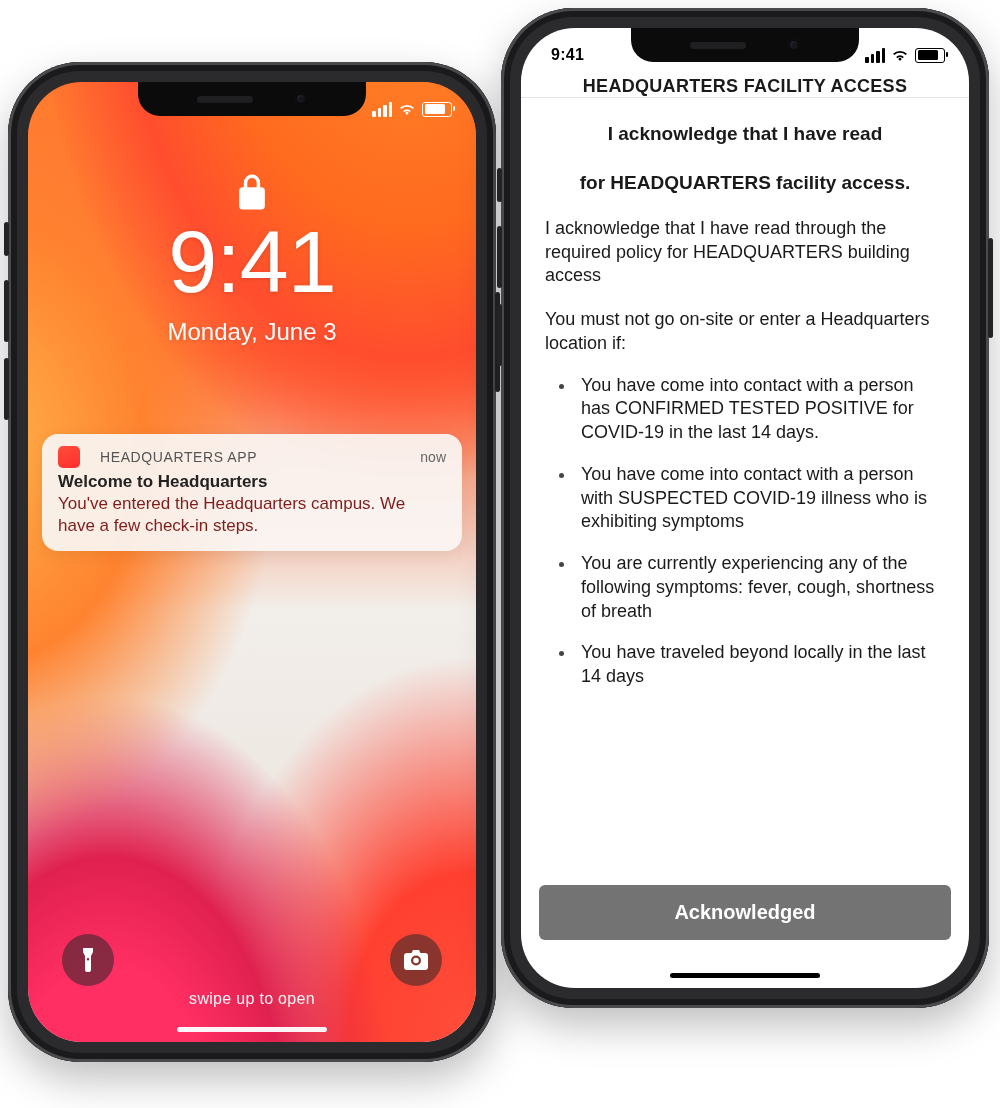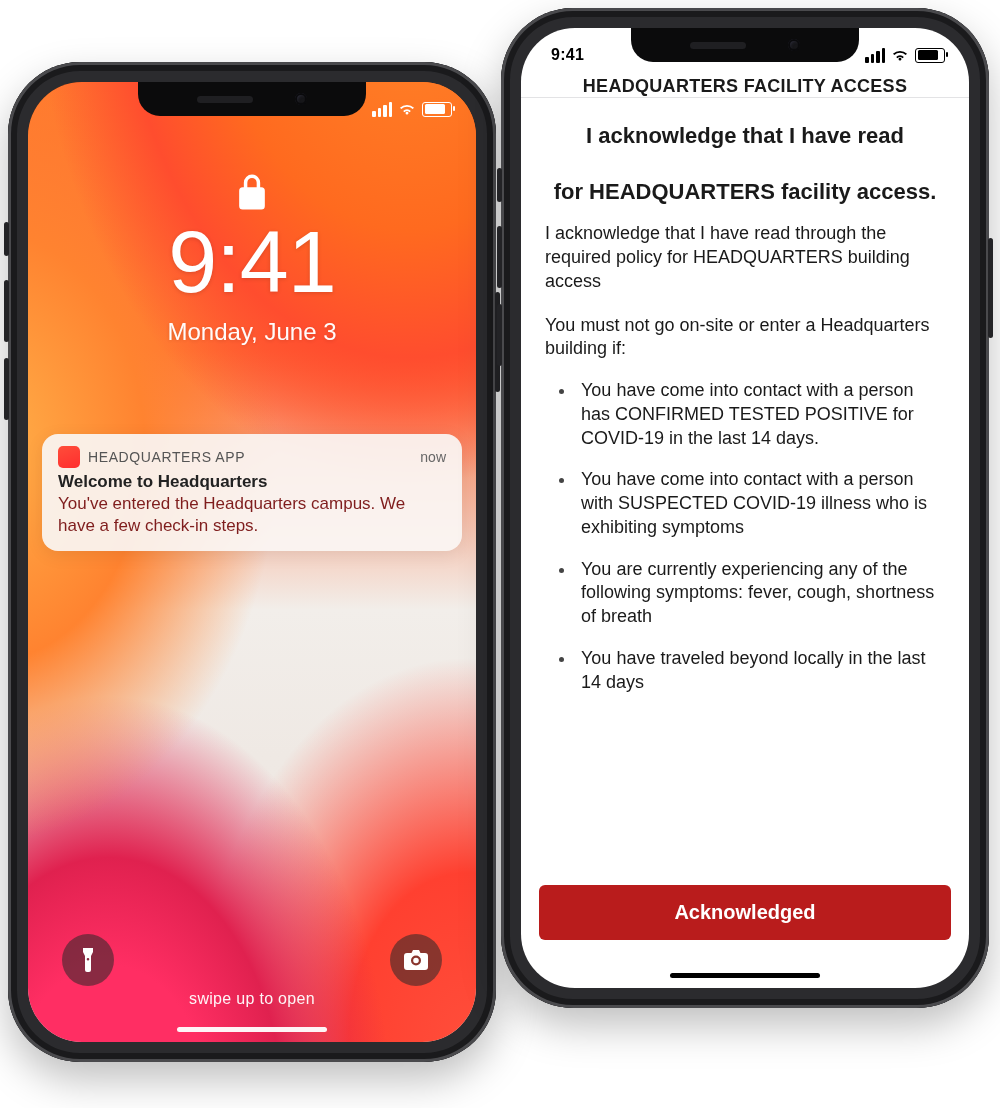--- a/index.html
+++ b/index.html
@@ -121,21 +121,21 @@
 
   .notif {
     position:absolute; left:14px; right:14px; top:352px;
     background:rgba(250,246,244,0.92);
     border-radius:16px;
     padding:12px 16px 14px 16px;
     color:#3b3b3d;
     box-shadow:0 4px 18px rgba(0,0,0,0.08);
   }
   .notif-head { display:flex; align-items:center; justify-content:space-between; margin-bottom:4px;}
-  .notif-app { display:flex; align-items:center; gap:8px; font-size:14px; letter-spacing:0.6px; color:#555;}
+  .notif-app { display:flex; align-items:center; gap:20px; font-size:14px; letter-spacing:0.6px; color:#555;}
   .notif-app-icon { width:22px; height:22px; border-radius:5px; background:linear-gradient(160deg,#ff4d3a,#ff2e2e); }
   .notif-time { font-size:14px; color:#666; }
   .notif-title { font-size:17px; font-weight:600; color:#222; }
   .notif-body  { font-size:17px; line-height:1.28; color:#7f1d1d; margin-top:1px; }
 
   .dock-btns {
     position:absolute; left:0; right:0; bottom:56px;
     display:flex; justify-content:space-between; align-items:center;
     padding:0 34px;
   }
@@ -162,32 +162,32 @@
     text-align:center;
     font-size:18px; font-weight:700; letter-spacing:0.3px;
     border-bottom:1px solid #e3e3e5;
   }
   .app-body {
     flex:1 1 auto;
     padding:18px 24px 0 24px;
     font-size:18px; line-height:1.32;
   }
   .ack-heading {
-    text-align:center; font-weight:700; font-size:22px;
-    margin:6px 8px 16px 8px; line-height:1.28;
+    text-align:center; font-weight:700; font-size:19px;
+    margin:6px 8px 22px 8px; line-height:1.28;
   }
   .ack-p { margin:0 0 20px 0; }
   .ack-lead { margin:0 0 18px 0; }
   .ack-list { margin:0; padding:0 0 0 30px; }
   .ack-list li { margin:0 0 18px 0; padding-left:6px; }
   .ack-list li::marker { font-size:16px; color:#444; }
   .app-footer { padding:6px 18px 48px 18px; }
   .ack-btn {
     display:block; width:100%; border:none; cursor:pointer;
-    background:#b91c1c; color:#fff;
+    background:#737373; color:#fff;
     font-size:20px; font-weight:700;
     padding:16px 8px; border-radius:6px;
     text-align:center;
   }
 </style>
 </head>
 <body>
 
 <div class="stage">
 
@@ -300,21 +300,21 @@
       <div class="app">
         <div class="app-header">HEADQUARTERS FACILITY ACCESS</div>
 
         <div class="app-body">
           <div class="ack-heading">
             <span>I acknowledge that I have read</span><br>
             <br>
             <span>for HEADQUARTERS facility access.</span>
           </div>
           <p class="ack-p">I acknowledge that I have read through the required policy for HEADQUARTERS building access</p>
-          <p class="ack-lead">You must not go on-site or enter a Headquarters building if:</p>
+          <p class="ack-lead">You must not go on-site or enter a Headquarters location if:</p>
           <ul class="ack-list">
             <li>You have come into contact with a person has CONFIRMED TESTED POSITIVE for COVID-19 in the last 14 days.</li>
             <li>You have come into contact with a person with SUSPECTED COVID-19 illness who is exhibiting symptoms</li>
             <li>You are currently experiencing any of the following symptoms: fever, cough, shortness of breath</li>
             <li>You have traveled beyond locally in the last 14 days</li>
           </ul>
         </div>
 
         <div class="app-footer">
           <button class="ack-btn">Acknowledged</button>

